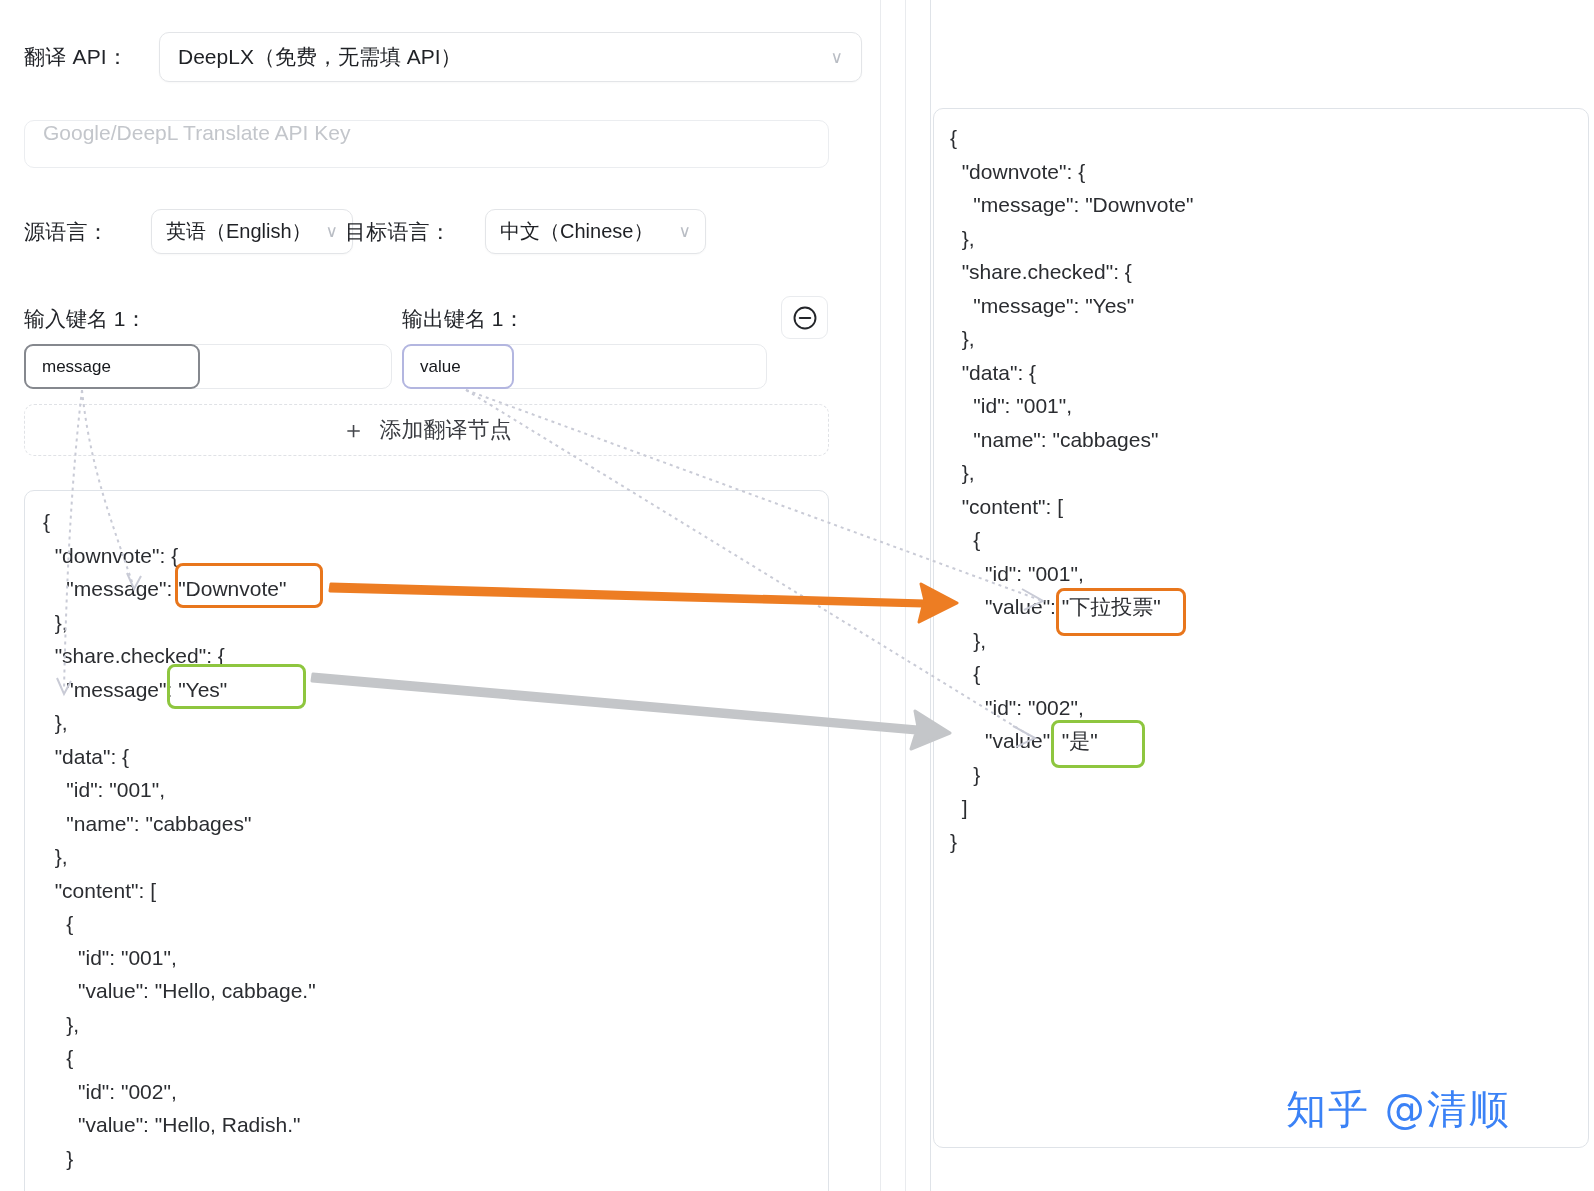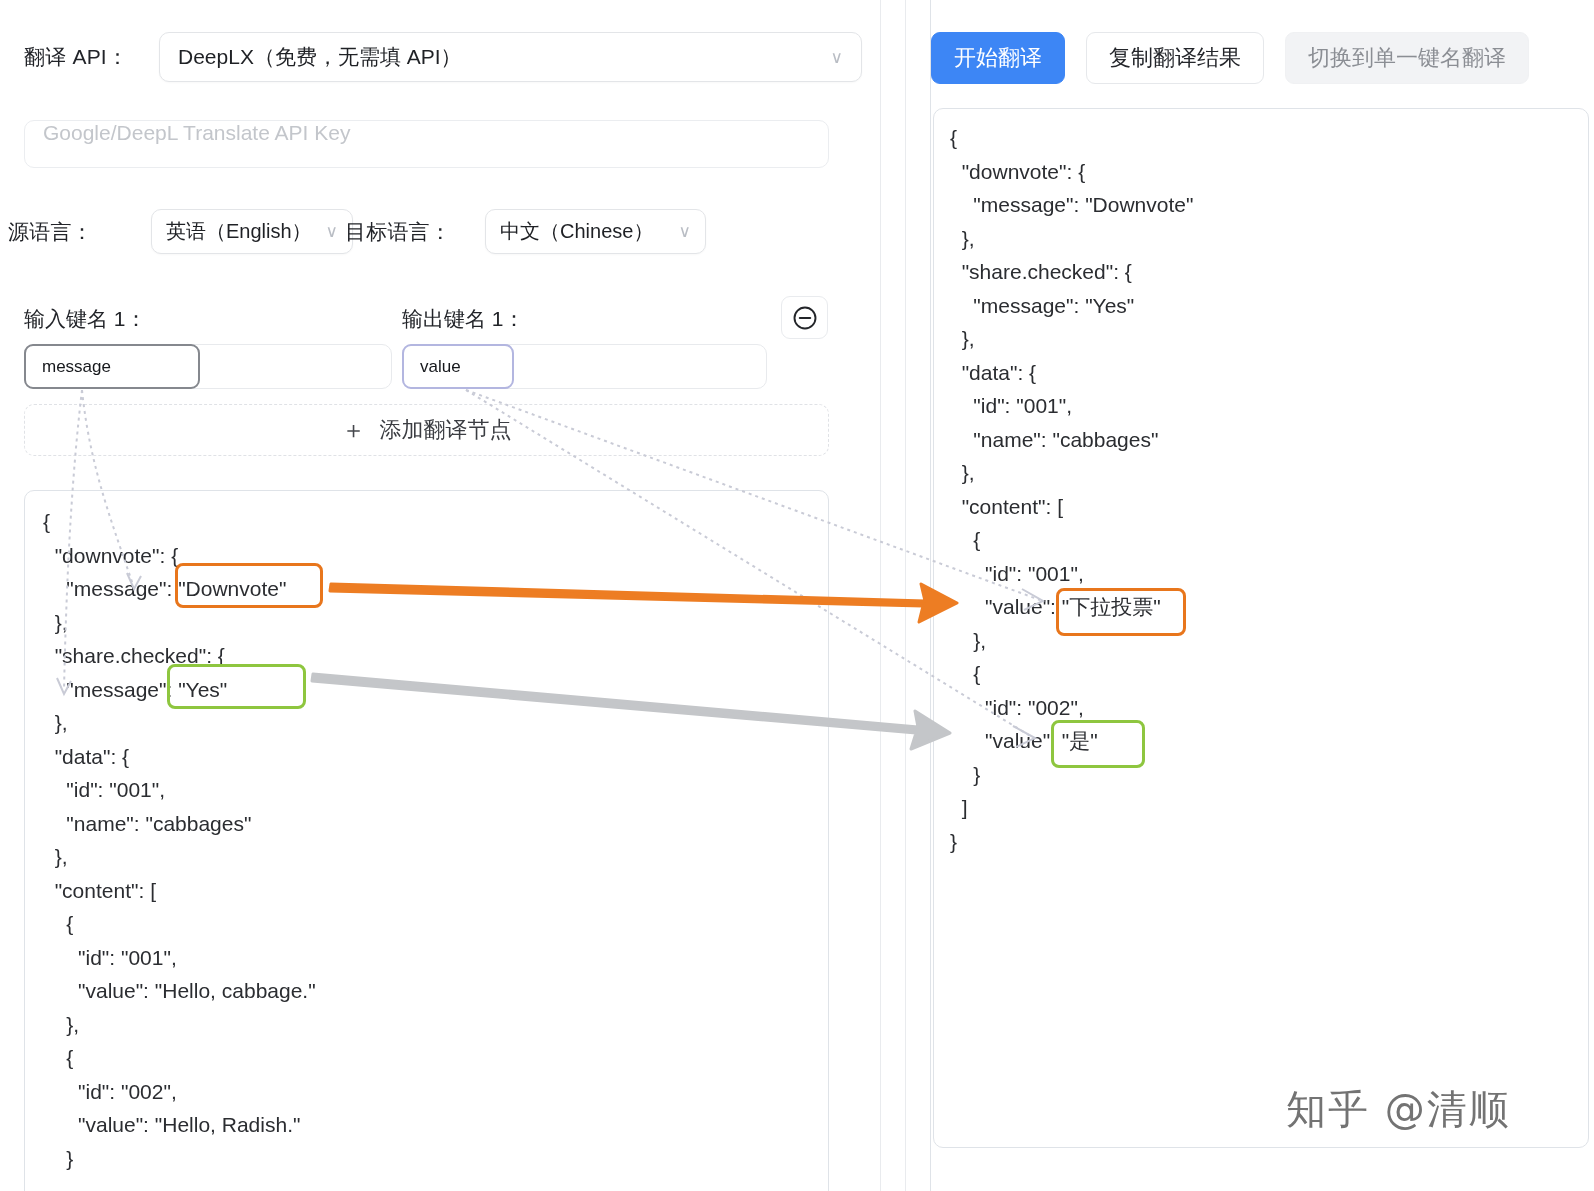--- a/index.html
+++ b/index.html
@@ -116,21 +116,21 @@
     display:flex; align-items:center; justify-content:center; padding: 0 22px;
     white-space:nowrap;
   }
   .btn.primary   { background:#3d86f5; color:#ffffff; border:1px solid #3d86f5; }
   .btn.secondary { background:#ffffff; color:#24262b; border:1px solid #e6e8eb; }
   .btn.muted     { background:#f2f3f5; color:#8b8e94; border:1px solid #f0f1f3; }
 
   
   #watermark {
     position:absolute; left: 1286px; top: 1082px;
-    font-size: 40px; color: #737373; letter-spacing: 2px;
+    font-size: 40px; color: #3b82f6; letter-spacing: 2px;
     font-family: "DejaVu Sans", "Liberation Sans", sans-serif;
   }
 </style>
 </head>
 <body>
 
 <div id="root">
 
   <div class="vrule a"></div>
   <div class="vrule b"></div>
@@ -143,21 +143,21 @@
     </div>
     <div id="api-select" class="ctrl row">
       <span>DeepLX（免费，无需填 API）</span>
       <span class="caret">∨</span>
     </div>
 
     <div id="api-key-input">
       <span>Google/DeepL Translate API Key</span>
     </div>
 
-    <div class="row" style="left:8px; top:209px; height:45px;justify-content:center;">
+    <div class="row" style="left:24px; top:209px; height:45px;justify-content:center;">
       <span class="flabel">源语言：</span>
     </div>
     <div id="src-lang" class="ctrl row">
       <span>英语（English）</span>
       <span class="caret">∨</span>
     </div>
     <div class="row" style="left:345px; top:209px; height:45px;">
       <span class="flabel">目标语言：</span>
     </div>
     <div id="tgt-lang" class="ctrl row">
@@ -209,25 +209,20 @@
       "id": "001",
       "value": "Hello, cabbage."
     },
     {
       "id": "002",
       "value": "Hello, Radish."
     }</div>
     </div>
   </div>
 
-  <div id="right-toolbar">
-    <div class="btn primary">开始翻译</div>
-    <div class="btn secondary">复制翻译结果</div>
-    <div class="btn muted">切换到单一键名翻译</div>
-  </div>
 
   <div id="right-json" class="jsonbox">
     <div class="code">{
   "downvote": {
     "message": "Downvote"
   },
   "share.checked": {
     "message": "Yes"
   },
   "data": {

